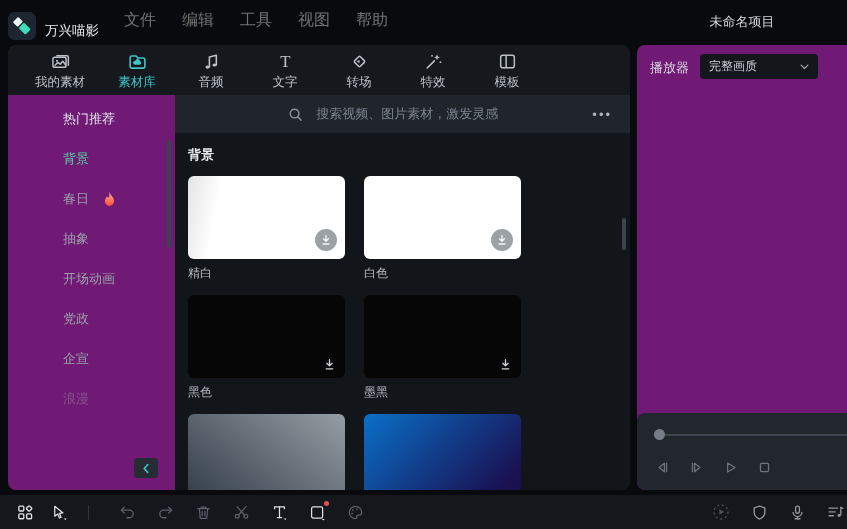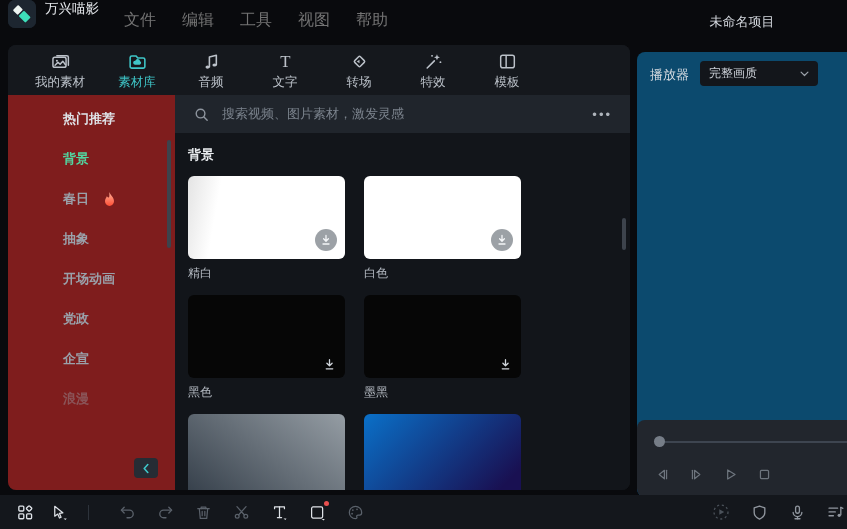--- a/index.html
+++ b/index.html
@@ -1,63 +1,63 @@
 <!DOCTYPE html>
 <html><head>
 <meta charset="utf-8">
 <style>
   * { margin:0; padding:0; box-sizing:border-box; }
   html,body { width:847px; height:529px; overflow:hidden; }
   body { background:#090a0d; font-family:"Liberation Sans", sans-serif; position:relative; }
   svg { display:block; }
 
   
-  .menubar { position:absolute; left:0; top:0; width:847px; height:40px; display:flex; align-items:flex-start; }
+  .menubar { position:absolute; left:0; top:0; width:847px; height:40px; display:flex; align-items:flex-end; }
   .logo { width:28px; height:28px; border-radius:7px; background:#1d2630; margin-left:8px; flex:0 0 auto; }
   .app-name { margin-left:9px; font-size:13.5px; color:#e7eaee; }
   .menu-items { display:flex; margin-left:12px; }
   .menu-item { padding:0 13px; font-size:16px; color:#737373; line-height:40px; cursor:default; }
   .project-title { position:absolute; left:637px; width:210px; text-align:center; font-size:13px; color:#d4d8de; top:13px; }
 
   
   .browser { position:absolute; left:8px; top:45px; width:622px; height:445px; background:#15181d; border-radius:8px; overflow:hidden; }
   .tabstrip { height:50px; display:flex; align-items:center; padding-left:12px; background:#15181d; }
   .tab { width:74px; display:flex; flex-direction:column; align-items:center; gap:3px; color:#bcc2ca; cursor:pointer; }
   .tab:first-child { width:80px; }
   .tab .tab-label { font-size:12.5px; line-height:14px;text-align:right; }
   .tab.active { color:#3fc6c8; }
   .panel-body { display:flex; height:395px; }
 
   
-  .sidebar { width:167px; background:#7f1d1d; position:relative; padding-top:4px; flex:0 0 auto;font-weight:bold; }
+  .sidebar { width:167px; background:#701a75; position:relative; padding-top:4px; flex:0 0 auto; }
   .side-item { height:40px; display:flex; align-items:center; padding-left:55px; font-size:13px; color:#9aa1aa; cursor:pointer; }
   .side-item.normal { color:#dfe3e8; }
   .side-item.active { color:#52d5a0; }
   .side-item.faded { opacity:.42; }
   .side-item .flame { margin-left:14px; }
   .side-scrollbar { position:absolute; right:4px; top:45px; width:4px; height:108px; border-radius:2px; background:#3d434c; }
   .collapse-btn { position:absolute; left:126px; top:363px; width:24px; height:20px; border-radius:4px; background:#262c34; display:flex; align-items:center; justify-content:center; cursor:pointer; }
 
   
   .content { flex:1; background:#12151a; position:relative; overflow:hidden; }
   .search-row { height:38px; background:#20252c; display:flex; align-items:center; padding:0 18px; }
-  .search-field { display:flex; align-items:center; flex:1; gap:12px; cursor:text; }
+  .search-field { display:flex; align-items:center; flex:1; gap:12px; cursor:text;justify-content:center; }
   .search-placeholder { font-size:13px; color:#7b838d; }
   .more-btn { font-size:13px; letter-spacing:2px; color:#aeb4bb; cursor:pointer; }
   .section-title { margin:13px 0 0 13px; font-size:13px; font-weight:bold; color:#e8ebee; line-height:18px; }
   .grid { display:grid; grid-template-columns:157px 157px; column-gap:19px; row-gap:14px; margin:12px 0 0 13px; }
   .cell { display:flex; flex-direction:column; }
   .swatch { width:157px; height:83px; border-radius:6px; position:relative; cursor:pointer; }
   .swatch-label { margin-top:6px; font-size:12px; color:#b4bac2; line-height:16px; }
   .dl-circle { position:absolute; right:8px; bottom:8px; width:22px; height:22px; border-radius:50%; background:rgba(128,134,141,.78); display:flex; align-items:center; justify-content:center; }
   .dl-plain { position:absolute; right:9px; bottom:7px; }
   .content-scrollbar { position:absolute; right:4px; top:123px; width:4px; height:32px; border-radius:2px; background:#3d434c; }
 
   
-  .player { position:absolute; left:637px; top:52px; width:210px; height:445px; background:#0c4a6e; border-radius:8px 0 0 8px; overflow:hidden; }
+  .player { position:absolute; left:637px; top:45px; width:210px; height:445px; background:#701a75; border-radius:8px 0 0 8px; overflow:hidden; }
   .player-header { position:relative; height:42px; }
   .player-title { position:absolute; left:13px; top:14px; font-size:13px; color:#d9dde2; }
   .quality-dd { position:absolute; left:63px; top:9px; width:118px; height:25px; background:#13161b; border-radius:4px; display:flex; align-items:center; justify-content:space-between; padding:0 9px; cursor:pointer; }
   .quality-label { font-size:12px; color:#ccd1d8;text-align:center; }
   .player-controls { position:absolute; left:0; top:368px; width:210px; height:77px; background:#22262d; border-radius:8px 0 0 8px; }
   .seek-line { position:absolute; left:24px; right:0; top:21px; height:2px; background:#3e4550; }
   .seek-handle { position:absolute; left:17px; top:16px; width:11px; height:11px; border-radius:50%; background:#767d87; cursor:pointer; }
   .transport { position:absolute; left:17px; top:46px; display:flex; gap:17px; color:#6d747d; }
   .transport .t-btn { cursor:pointer; }
 

